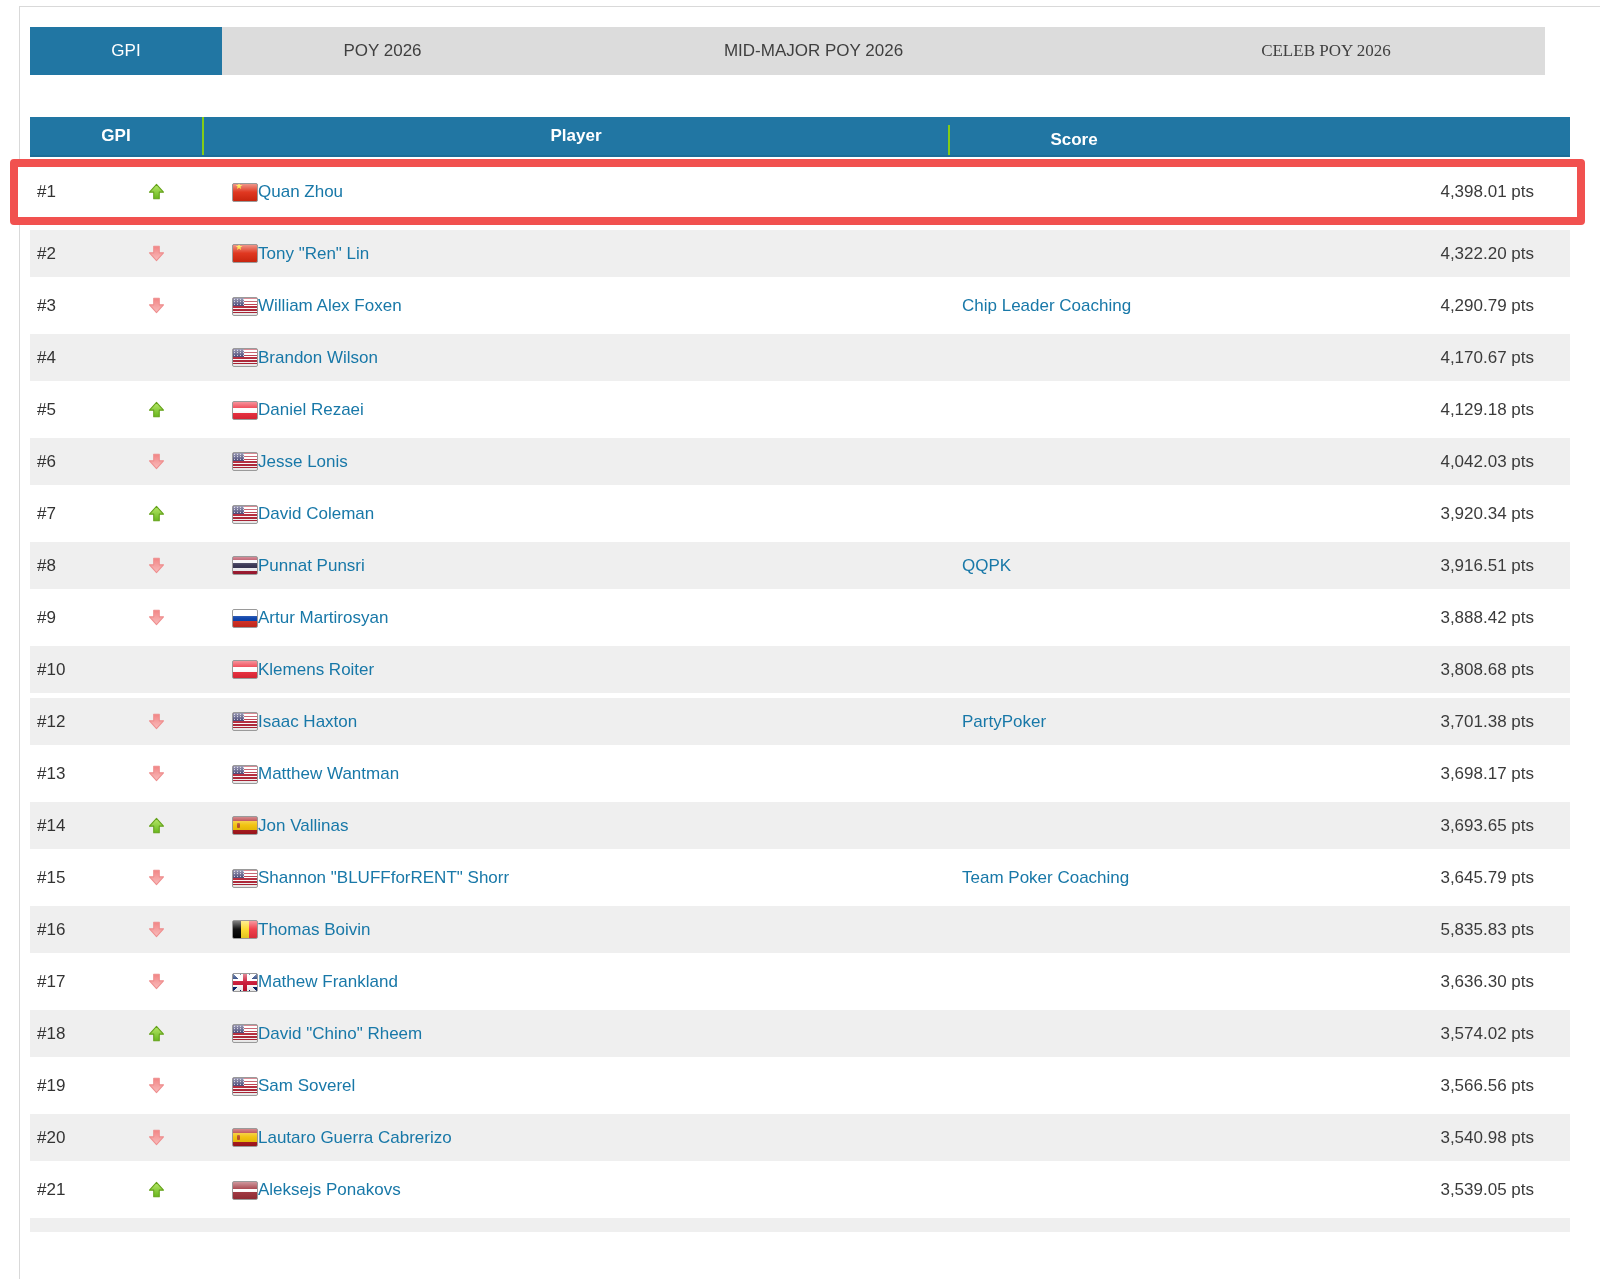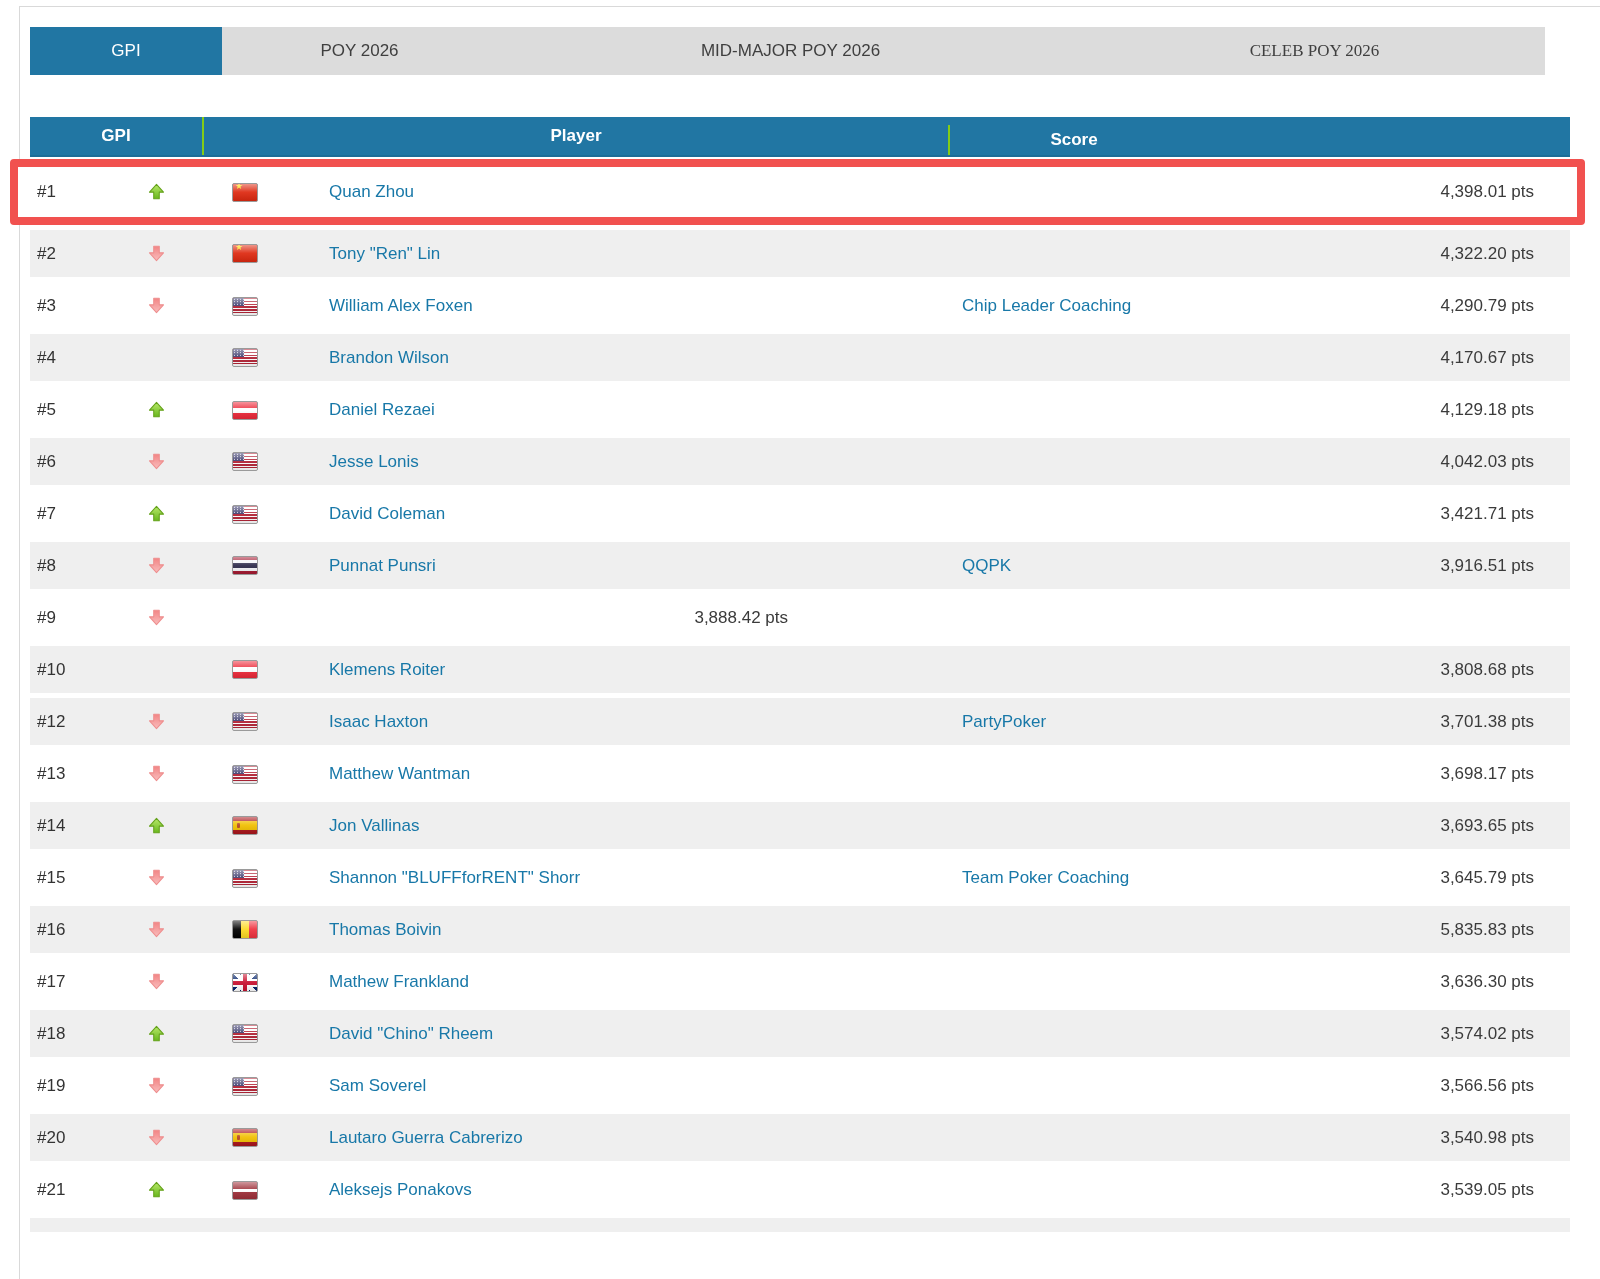--- a/index.html
+++ b/index.html
@@ -18,21 +18,21 @@
   .tabbar{
     position:absolute;left:30px;top:27px;width:1515px;height:48px;
     background:#dcdcdc;display:flex;
   }
   .tab{
     display:flex;align-items:center;justify-content:center;
     font-size:17px;color:#3f3f3f;cursor:pointer;white-space:nowrap;
   }
   .tab.active{background:#2176a3;color:#fff;}
   .tab-gpi{width:192px;}
-  .tab-poy{width:275px;}
+  .tab-poy{width:275px;margin-left:23px;}
   .tab-midmajor{width:587px;}
   .tab-celeb{flex:1;font-family:Liberation Serif, serif;}
 
   
   .gpi-table{position:absolute;left:30px;top:117px;width:1540px;}
   .thead{display:flex;height:38px;background:#2176a3;border-bottom:2px solid #1d6d97;}
   .th{
     display:flex;align-items:center;justify-content:center;
     color:#fff;font-weight:bold;font-size:17px;box-sizing:border-box;
   }
@@ -48,21 +48,21 @@
   }
   .row.even{background:#efefef;border-top:2px solid #fff;border-bottom:3px solid #fff;}
   .cell{box-sizing:border-box;}
   .c-rank{width:172px;position:relative;padding-left:7px;}
   .rank{color:#333;}
   .movement{position:absolute;left:118px;top:50%;transform:translateY(-50%);width:18px;height:18px;display:inline-flex;}
   .c-player{width:746px;display:flex;align-items:center;}
   .c-team{width:372px;padding-left:14px;}
   .c-score{width:250px;text-align:right;padding-right:36px;}
   a.link{color:#1878a8;text-decoration:none;cursor:pointer;}
-  .name{margin-left:71px;}
+  .name{}
 
   
   .highlight-box{
     border:8px solid #f1514f;border-radius:4px;background:#fff;
     margin:2px -15px 3px -20px;padding:0 7px 0 12px;
   }
   .highlight-box .row{height:50px;background:#fff;}
 
   .cutoff-row{height:14px;background:#efefef;border-top:2px solid #fff;}
 
@@ -251,21 +251,21 @@
             </svg>
           </span>
     </div>
     <div class="cell c-player">
       <span class="flag flag-us"></span>
       <a class="link name" href="#">David Coleman</a>
     </div>
     <div class="cell c-team">
       
     </div>
-    <div class="cell c-score">3,421.71 pts</div>
+    <div class="cell c-score">3,920.34 pts</div>
   </div>
       <div class="row even">
     <div class="cell c-rank">
       <span class="rank">#8</span>
       <span class="movement">
             <svg width="17" height="17" viewBox="0 0 16 16">
               <path d="M8 1.2 L14.6 8.6 H10.6 V14.8 H5.4 V8.6 H1.4 Z" transform="rotate(180 8 8)" fill="url(#gradDown)" stroke="#ee8f8f" stroke-width="1" stroke-linejoin="round"></path>
             </svg>
           </span>
     </div>
@@ -280,20 +280,24 @@
   </div>
       <div class="row">
     <div class="cell c-rank">
       <span class="rank">#9</span>
       <span class="movement">
             <svg width="17" height="17" viewBox="0 0 16 16">
               <path d="M8 1.2 L14.6 8.6 H10.6 V14.8 H5.4 V8.6 H1.4 Z" transform="rotate(180 8 8)" fill="url(#gradDown)" stroke="#ee8f8f" stroke-width="1" stroke-linejoin="round"></path>
             </svg>
           </span>
     </div>
+    <div class="cell c-player">
+      <span class="flag flag-ru"></span>
+      <a class="link name" href="#">Artur Martirosyan</a>
+    </div>
     <div class="cell c-team">
       
     </div>
     <div class="cell c-score">3,888.42 pts</div>
   </div>
       <div class="row even">
     <div class="cell c-rank">
       <span class="rank">#10</span>
       
     </div>

